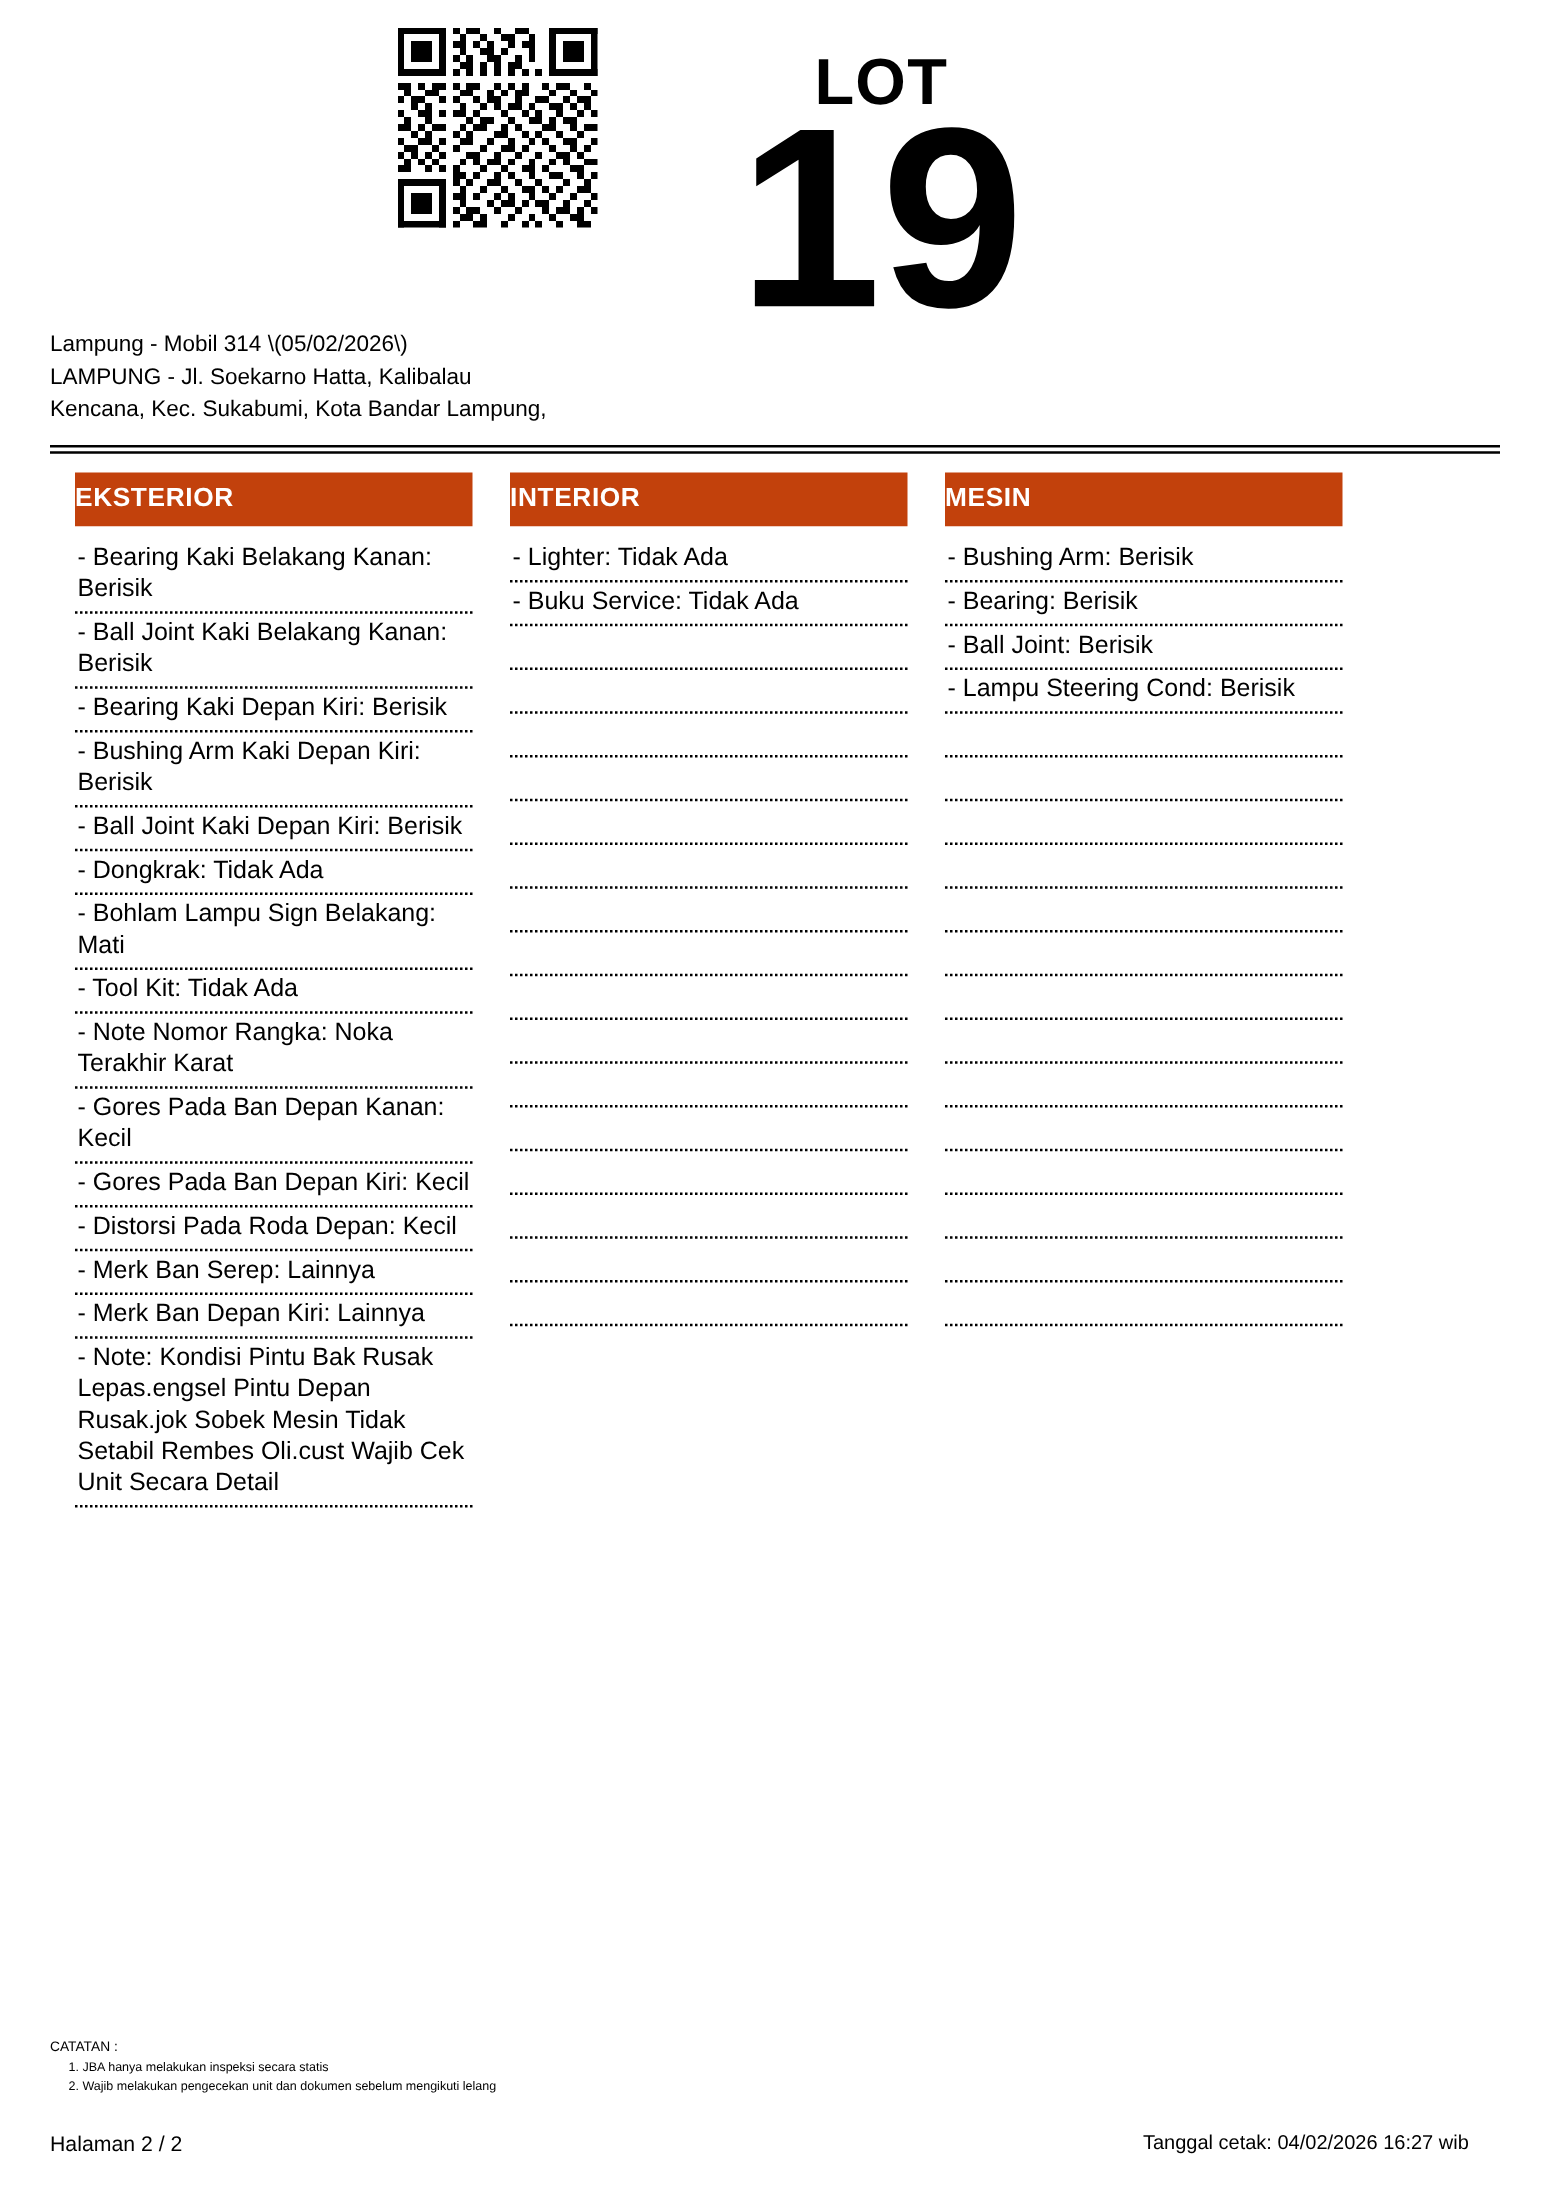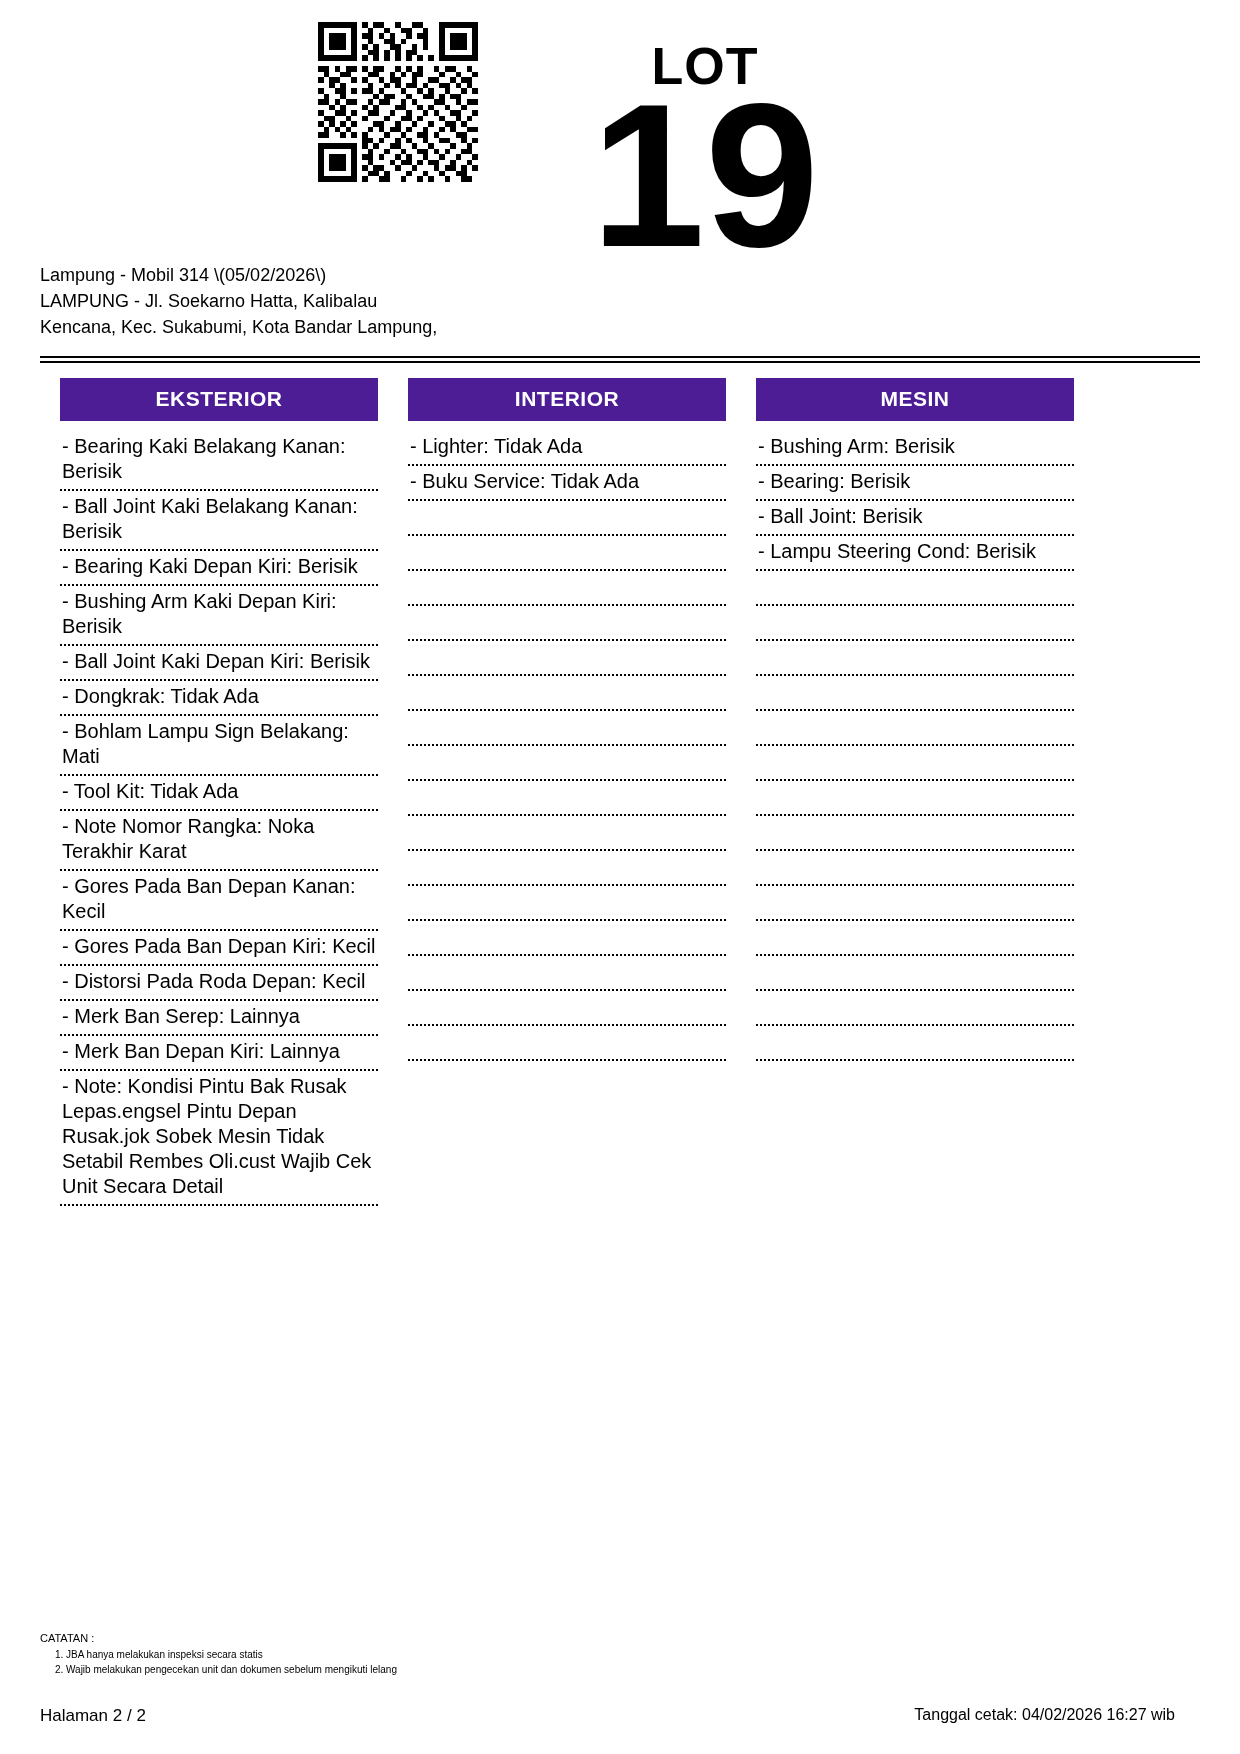--- a/index.html
+++ b/index.html
@@ -83,23 +83,23 @@
   .columns {
     position: absolute;
     left: 60px;
     top: 378px;
     width: 1120px;
     display: flex;
     gap: 30px;
   }
   .col { width: 318px; }
   .col-head {
-    background: #4c1d95;
+    background: #c2410c;
     color: #fff;
-    text-align: center;
+    text-align: left;
     font-size: 21px;
     font-weight: bold;
     letter-spacing: 0.5px;
     padding: 9px 0 10px;
   }
   .rows { margin-top: 10px; }
   .row {
     font-size: 20px;
     line-height: 1.25;
     padding: 3px 2px 5px 2px;

